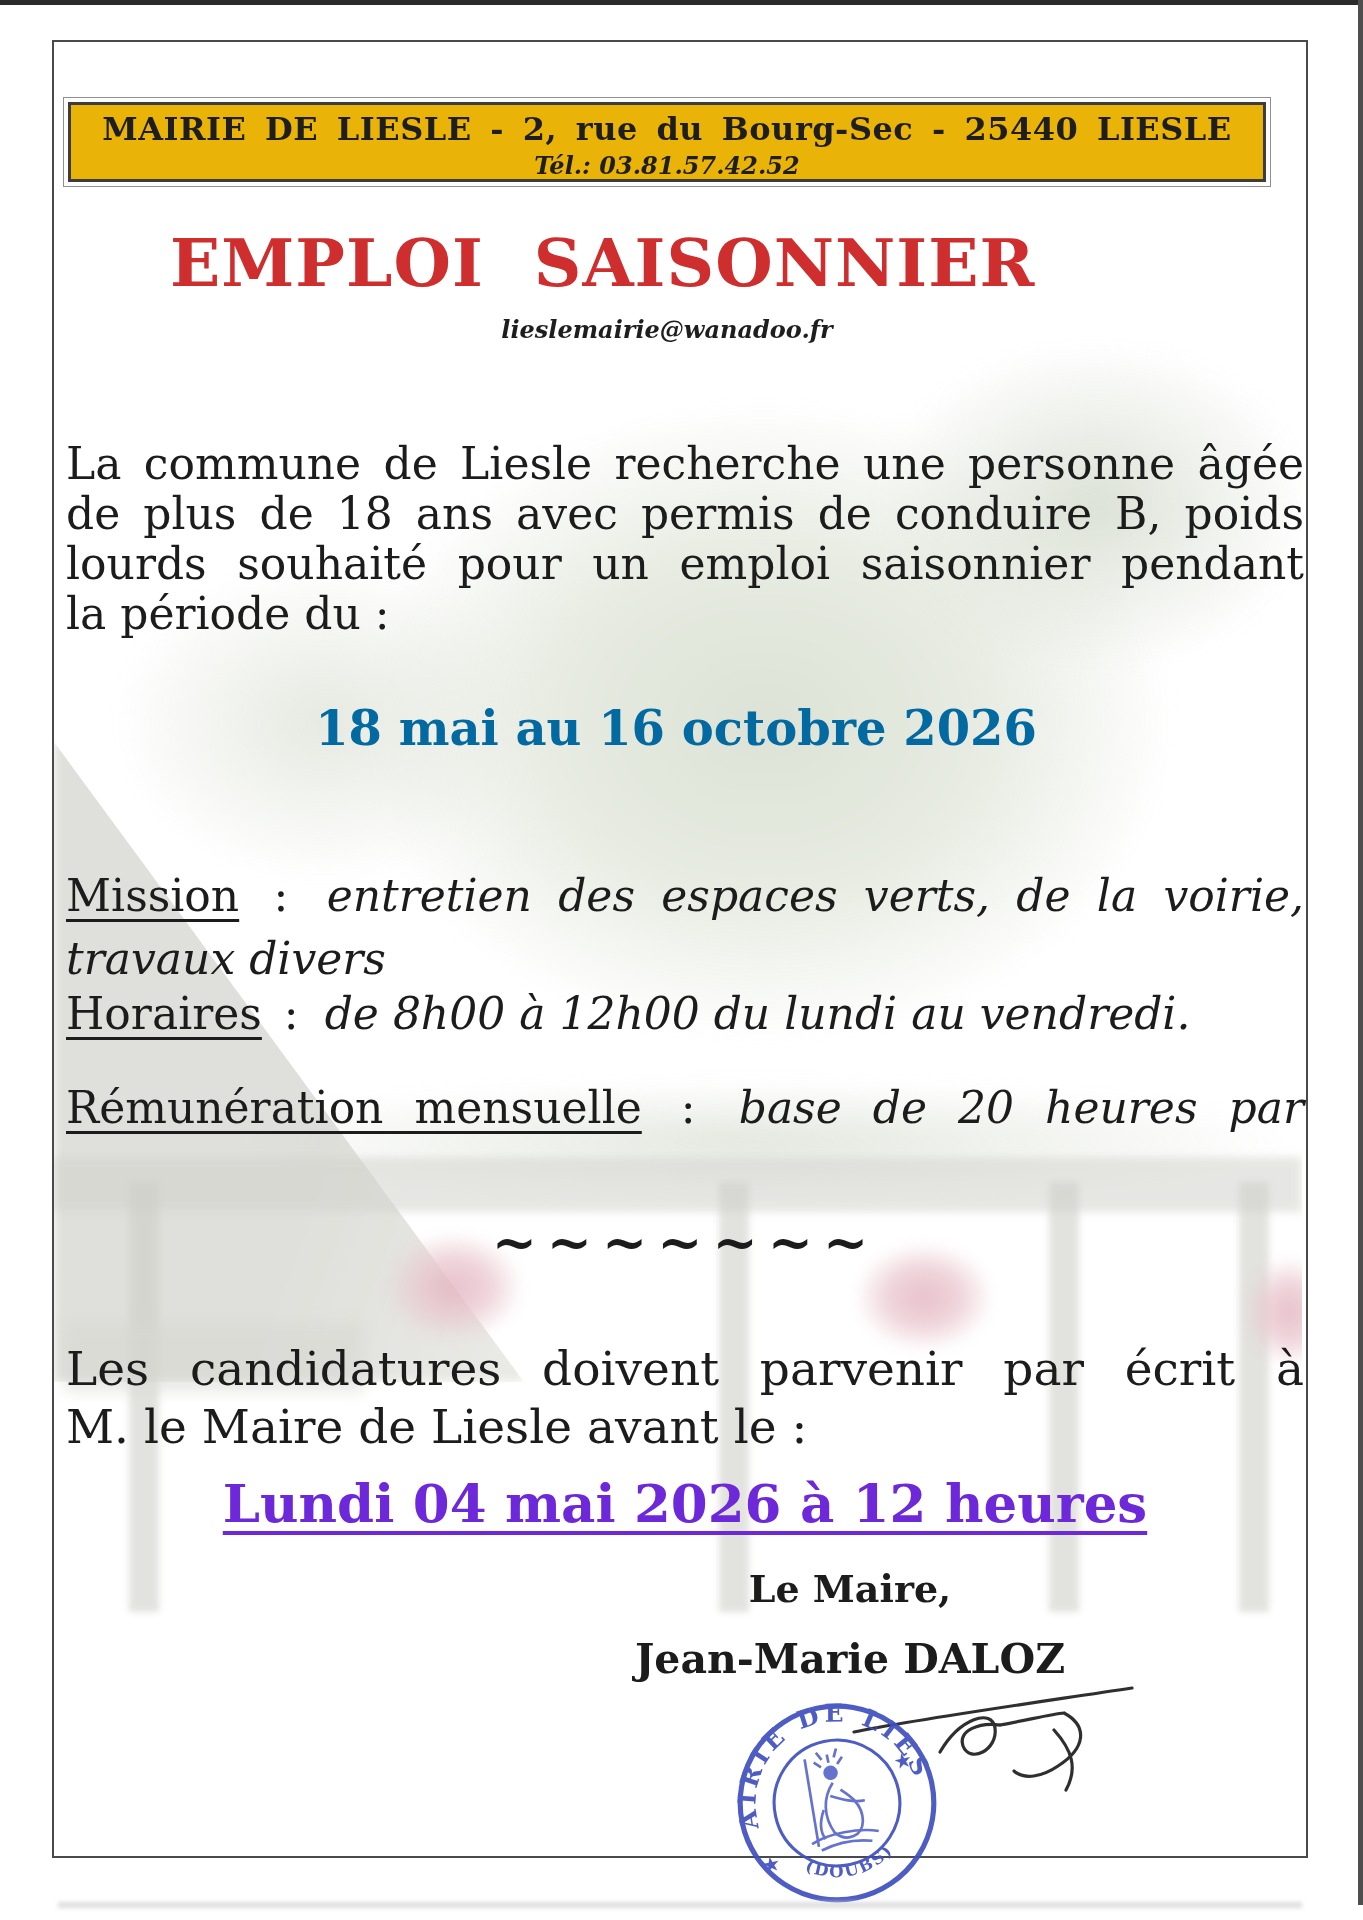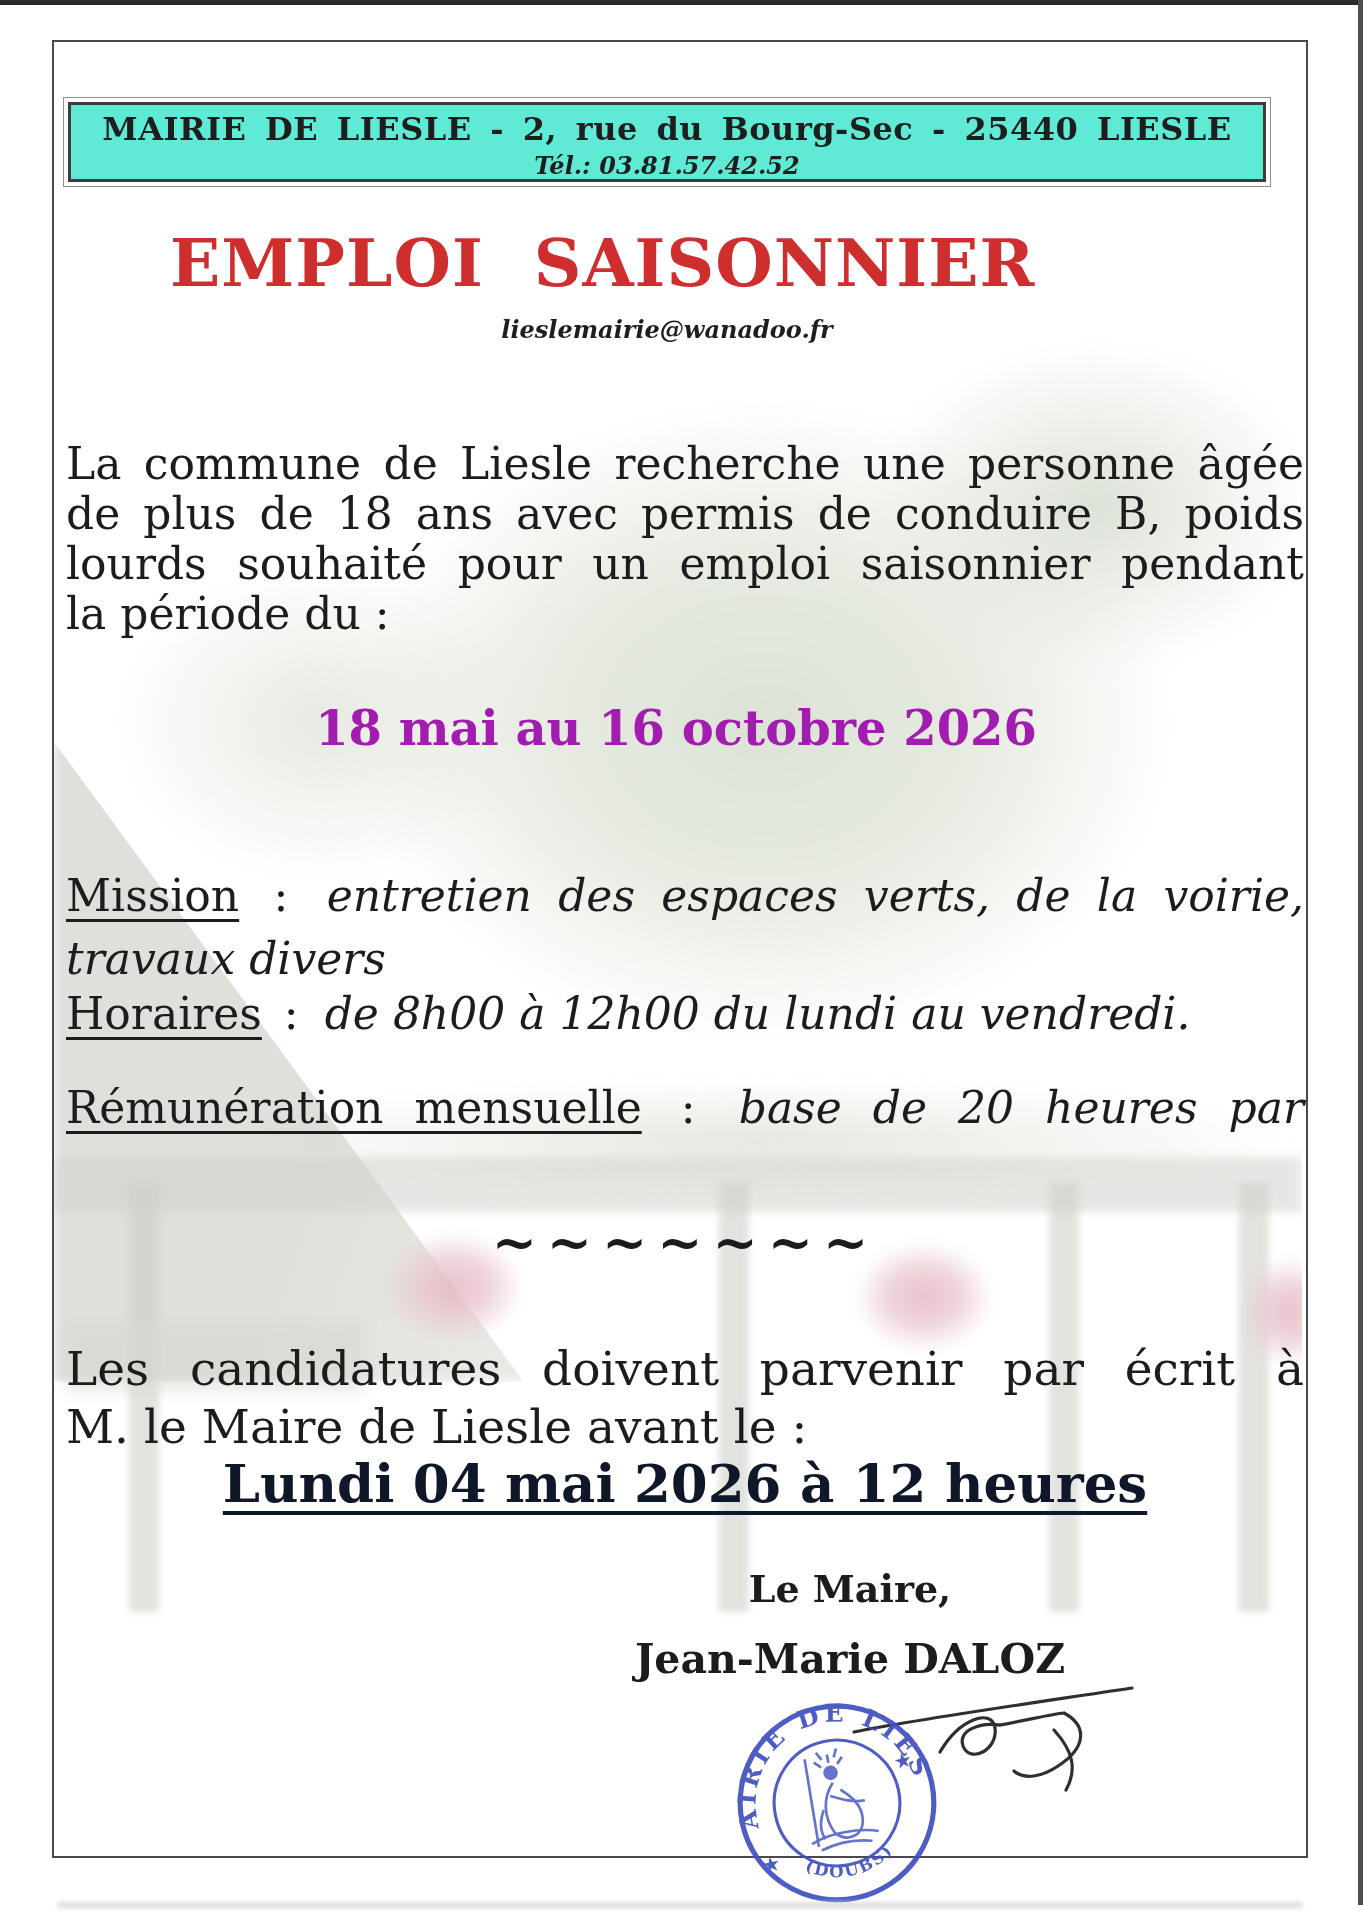--- a/index.html
+++ b/index.html
@@ -26,21 +26,21 @@
   .roof{left:0px;top:700px;width:470px;height:640px;background:linear-gradient(110deg,#d2d2cc 60%,#e2e2dc 100%);clip-path:polygon(0 0,100% 100%,0 100%);opacity:.7;filter:blur(5px);}
   .beam{left:0px;top:1115px;width:1248px;height:55px;background:#d3d3ce;opacity:.55;filter:blur(4px);}
   .pillar{position:absolute;width:30px;height:430px;background:#cfcfca;opacity:.6;filter:blur(3px);top:1140px;}
   .p1{left:75px;} .p2{left:665px;} .p3{left:995px;} .p4{left:1185px;}
   .flower{position:absolute;width:140px;height:110px;background:radial-gradient(closest-side,#e3aebc 0%,#e9c6ce 50%,rgba(255,255,255,0) 100%);opacity:.75;filter:blur(6px);}
   .f1{left:330px;top:1190px;} .f2{left:800px;top:1200px;} .f3{left:1190px;top:1215px;width:90px;}
   .wall{left:10px;top:1280px;width:300px;height:70px;background:#d8d8d3;opacity:.55;filter:blur(7px);}
   
   .header-box{
     left:68px;top:102px;width:1198px;height:80px;z-index:3;
-    background:#5eead4;border:3px solid #3d3d3d;
+    background:#eab308;border:3px solid #3d3d3d;
     box-shadow:0 0 0 4px #fdfdfd,0 0 0 5px #8f8f8f;
     text-align:center;box-sizing:border-box;padding-top:5px;
   }
   .hdr1{font-size:32px;font-weight:bold;word-spacing:7px;letter-spacing:.5px;color:#1e1e1e;}
   .hdr2{display:flex;justify-content:center;gap:135px;font-size:24px;font-weight:bold;font-style:italic;margin-top:3px;color:#1e1e1e;flex-direction:column;}
   
   .title{left:170px;top:224px;font-size:66px;font-weight:bold;letter-spacing:1px;word-spacing:26px;z-index:3;margin:0;}
   
   .block{left:66px;width:1238px;z-index:3;font-size:44px;}
   .jline{text-align:justify;text-align-last:justify;}
@@ -100,21 +100,21 @@
 
 <h1 class="abs title" style="color:#cf2e2e;">EMPLOI SAISONNIER</h1>
 
 <div class="abs block intro">
   <div class="jline">La commune de Liesle recherche une personne âgée</div>
   <div class="jline">de plus de 18 ans avec permis de conduire B, poids</div>
   <div class="jline">lourds souhaité pour un emploi saisonnier pendant</div>
   <div>la période du :</div>
 </div>
 
-<div class="abs block period" style="color:#a21caf;">18 mai au 16 octobre 2026</div>
+<div class="abs block period" style="color:#0369a1;">18 mai au 16 octobre 2026</div>
 
 <div class="abs block sec mission">
   <div class="jline">
     <span class="label">Mission</span>
     <span class="colon">:</span>
     <span class="it">entretien des espaces verts, de la voirie,</span>
   </div>
   <div class="it">travaux divers</div>
 </div>
 
@@ -134,21 +134,21 @@
   </div>
 </div>
 
 <div class="abs block tildes">~~~~~~~</div>
 
 <div class="abs block apply">
   <div class="jline">Les candidatures doivent parvenir par écrit à</div>
   <div>M. le Maire de Liesle avant le :</div>
 </div>
 
-<div class="abs block deadline" style="color:#0f172a;">Lundi 04 mai 2026 à 12 heures</div>
+<div class="abs block deadline" style="color:#6d28d9;margin-top:20px;">Lundi 04 mai 2026 à 12 heures</div>
 
 <div class="abs sig-block">
   <div class="sig-role">Le Maire,</div>
   <div class="sig-name">Jean-Marie DALOZ</div>
 </div>
 
 <svg class="abs sig-svg" viewBox="0 0 295 130">
   <g fill="none" stroke="#2f2f2f" stroke-width="3.2" stroke-linecap="round">
     <path d="M12,64 C70,52 170,38 290,20"></path>
     <path d="M98,84 C118,50 150,40 153,60 C156,82 128,96 121,78 C116,62 138,54 158,57"></path>

